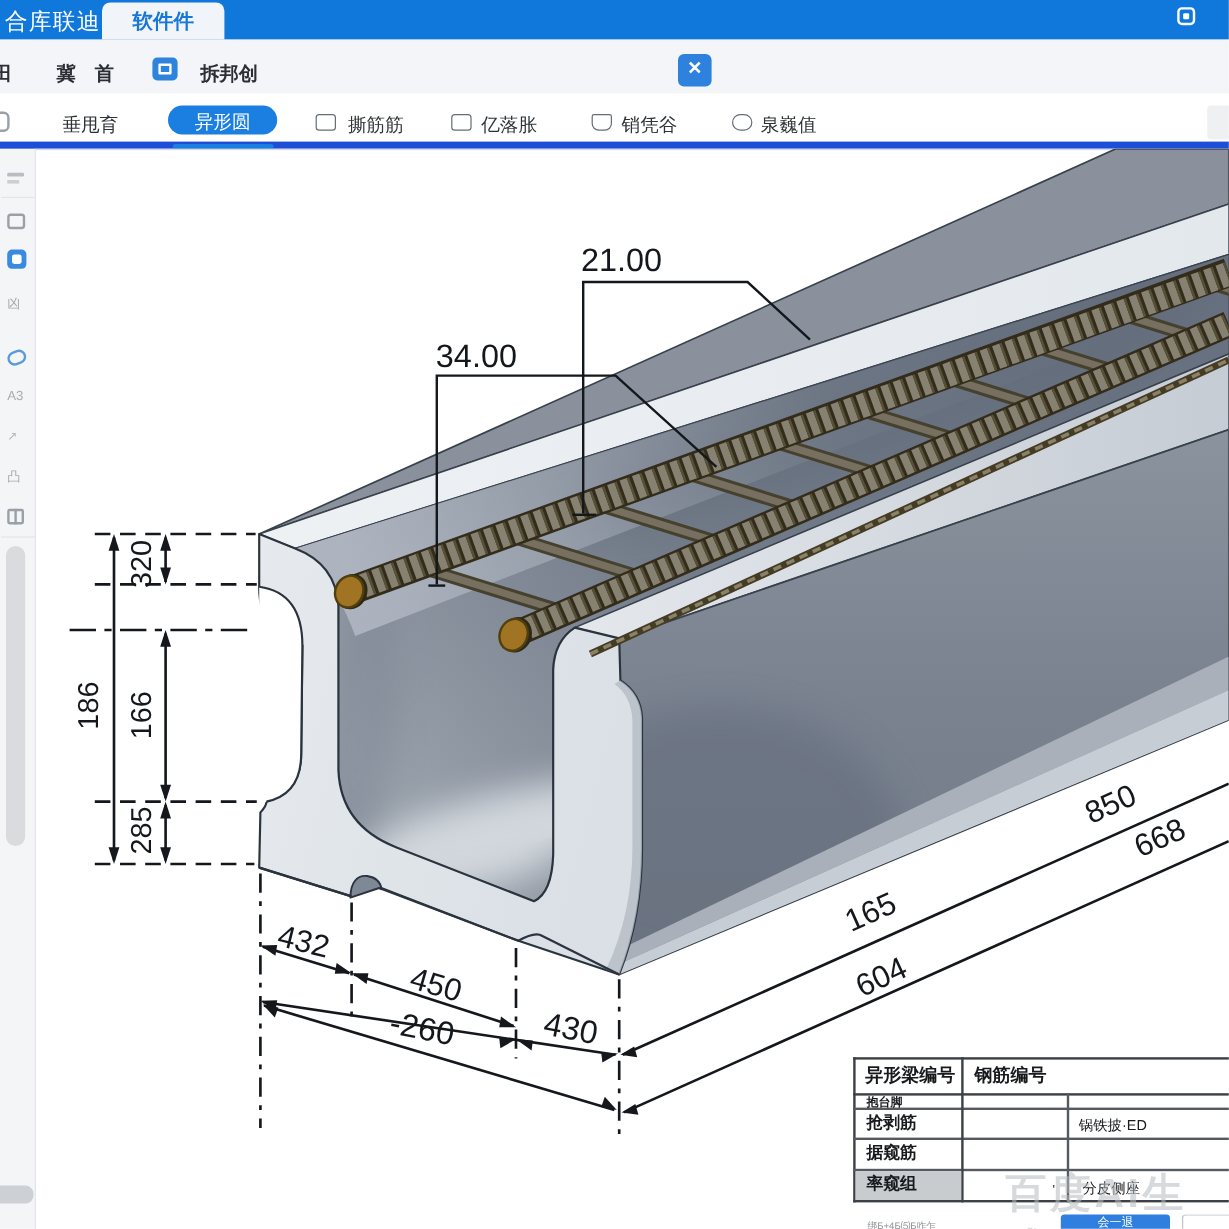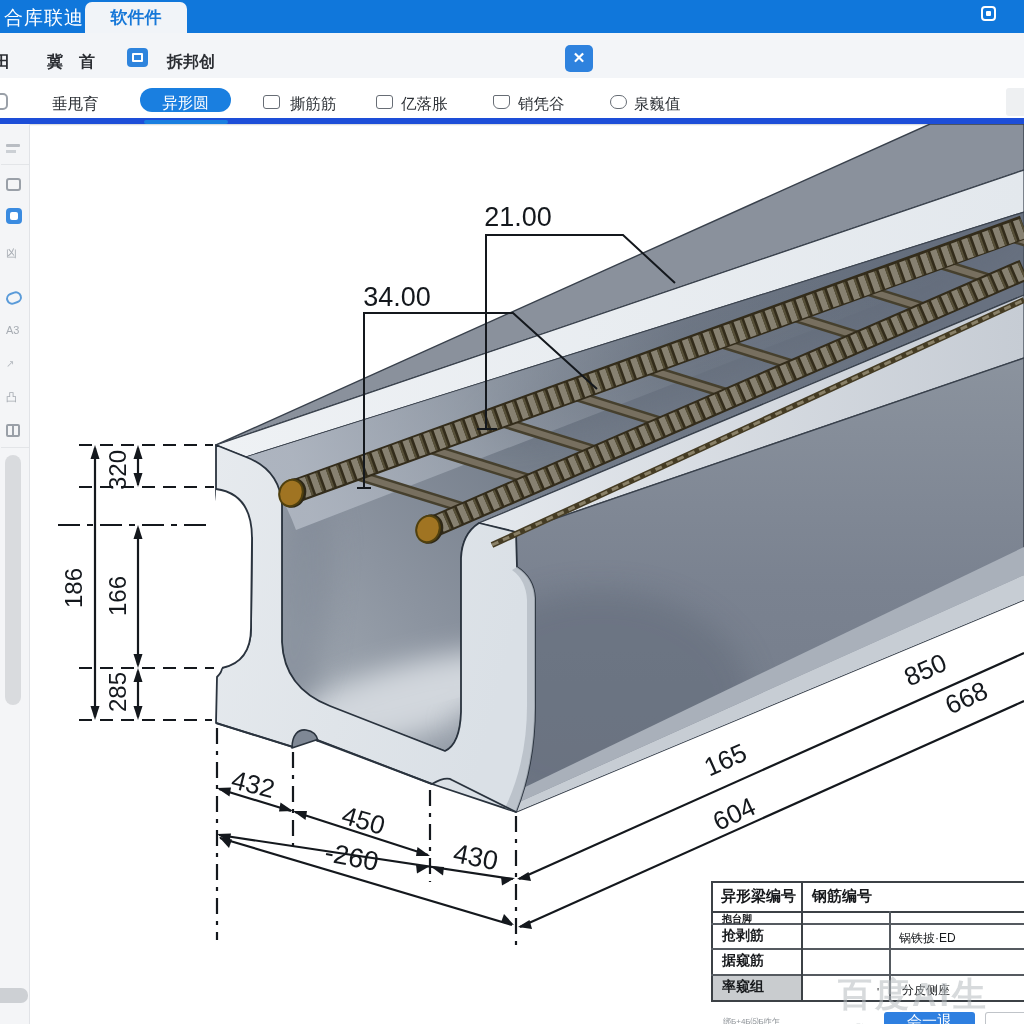--- a/index.html
+++ b/index.html
@@ -335,16 +335,16 @@
   <div class="abs" style="left:101px;top:6px;font-weight:bold;font-size:15px;">钢筋编号</div>
   <div class="abs" style="left:11px;top:31px;font-size:10px;font-weight:bold;">抱台脚</div>
   <div class="abs" style="left:11px;top:46px;font-size:14px;font-weight:bold;">抢剥筋</div>
   <div class="abs" style="left:188px;top:49px;font-size:12px;">锅铁披·ED</div>
   <div class="abs" style="left:11px;top:71px;font-size:14px;font-weight:bold;">据窥筋</div>
   <div class="abs" style="left:11px;top:97px;font-size:14px;font-weight:bold;text-align:center;">率窥组</div>
   <div class="abs" style="left:166px;top:105px;font-size:11px;">'</div>
   <div class="abs" style="left:191px;top:101px;font-size:12px;">分皮侧座</div>
 
   <div class="abs" style="left:12px;top:135px;font-size:8px;color:#8f9499;">绑Б+4Б⑸Б咋乍</div>
-  <div class="abs" style="left:173px;top:131px;width:91px;height:12px;background:#2e7fe0;border-radius:3px 3px 0 0;color:#fff;font-size:15px;text-align:center;font-family:Liberation Mono, monospace;">会一退</div>
+  <div class="abs" style="left:173px;top:131px;width:91px;height:12px;background:#2e7fe0;border-radius:3px 3px 0 0;color:#fff;font-size:10px;text-align:center;font-family:Liberation Mono, monospace;">会一退</div>
   <div class="abs" style="left:274px;top:131px;width:42px;height:12px;background:#fff;border:1.5px solid #c0c4c9;border-bottom:none;border-radius:3px 3px 0 0;"></div>
 </div>
 <div id="wm">百度AI生成</div>
 
 </body></html>

